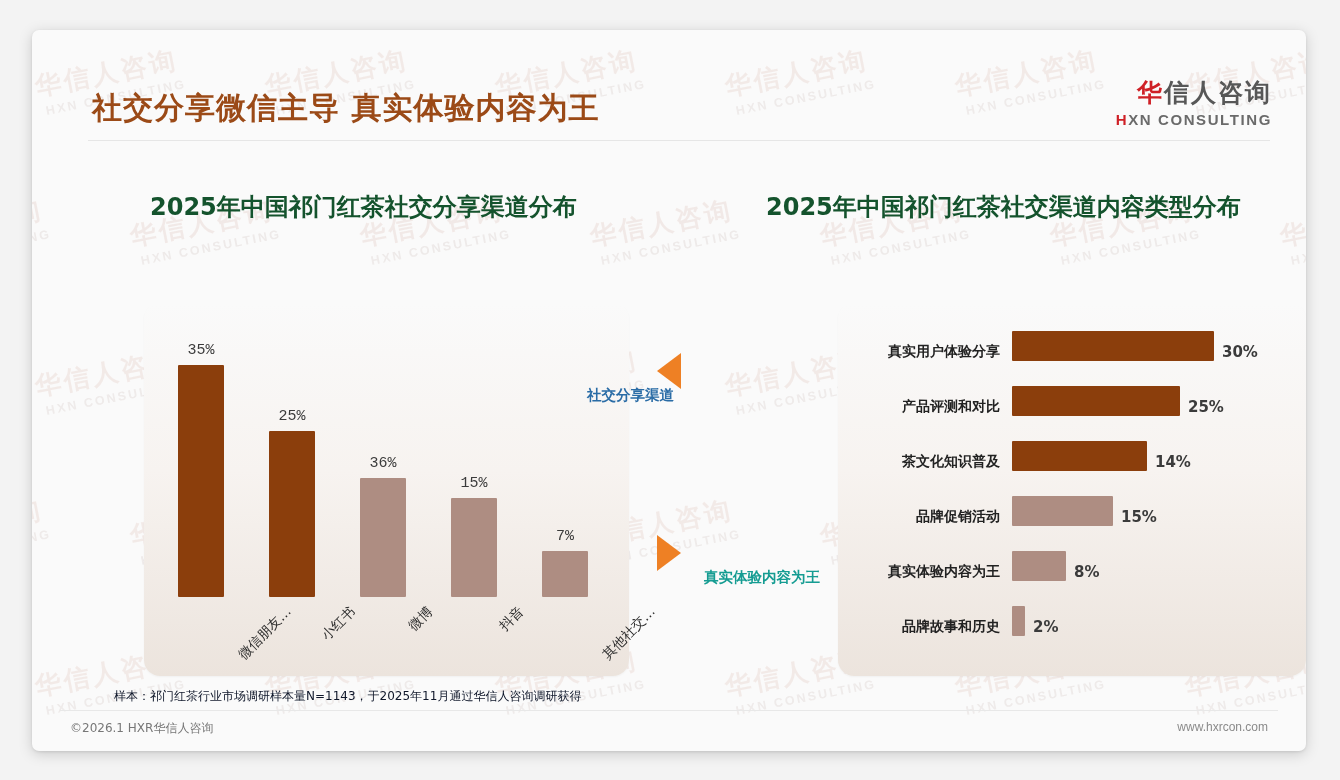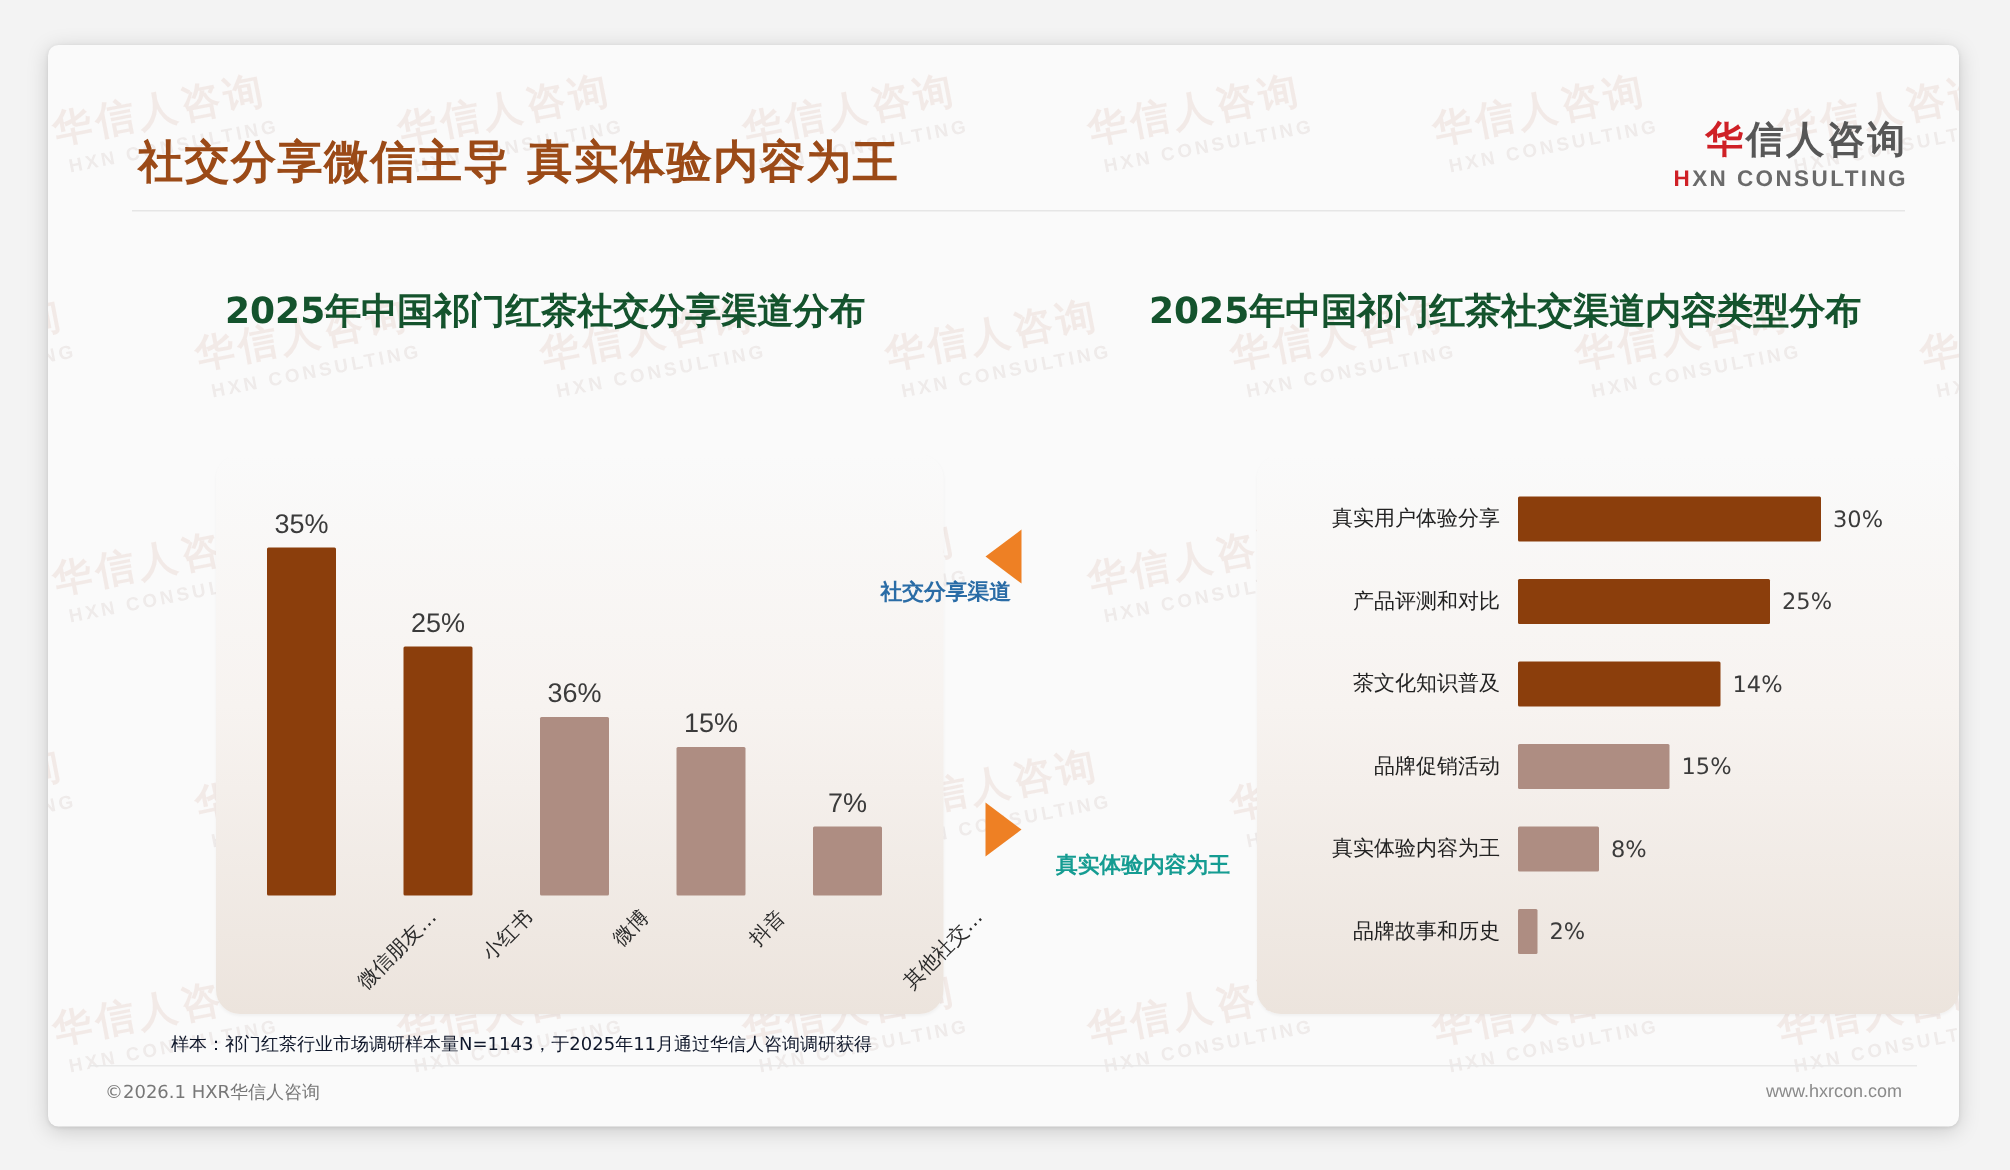--- a/index.html
+++ b/index.html
@@ -140,23 +140,23 @@
   .col-group {
     position: absolute;
     bottom: 0;
     text-align: center;
   }
   .col-bar {
     margin: 0 auto;
     border-radius: 1px;
   }
   .col-value {
-    font-size: 18px;
+    font-size: 15px;
     color: #3b3b3b;
-    font-family: Liberation Sans, sans-serif;
+    font-family: Liberation Mono, monospace;
     margin-bottom: 7px;
     line-height: 1;
   }
   .col-label {
     position: absolute;
     top: 300px;
     font-size: 13.5px;
     color: #2b2b2b;
     font-family: "DejaVu Sans", sans-serif;
     white-space: nowrap;
@@ -166,21 +166,22 @@
   }
 
   
   #right-card { left: 806px; top: 273px; width: 468px; height: 373px; }
 
   .hrow {
     position: absolute;
     left: 0;
     height: 30px;
     display: flex;
-    align-items: center;
+    align-items: flex-end;
+    font-weight: bold;
   }
   .hrow-label {
     width: 174px;
     text-align: right;
     padding-right: 12px;
     font-size: 14px;
     color: #222;
     font-family: "DejaVu Sans", sans-serif;
     white-space: nowrap;
     box-sizing: border-box;

